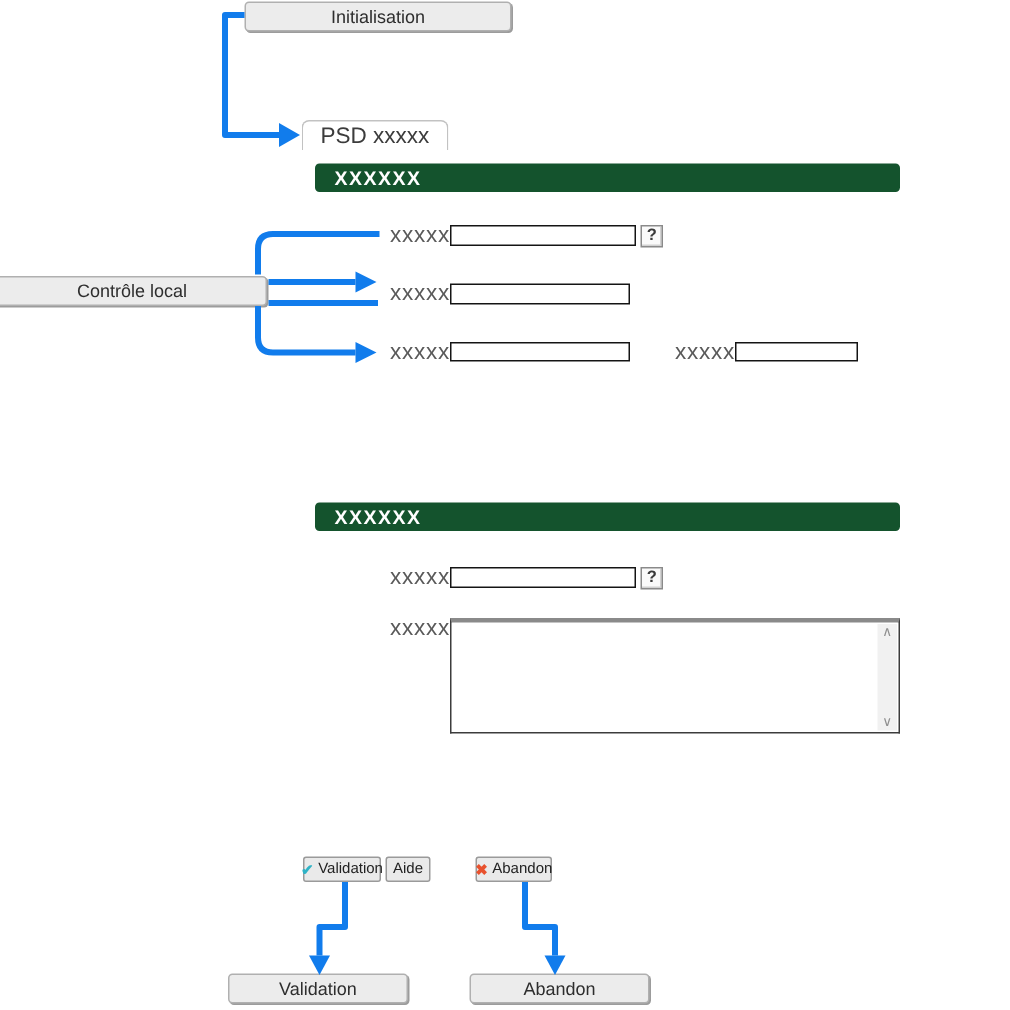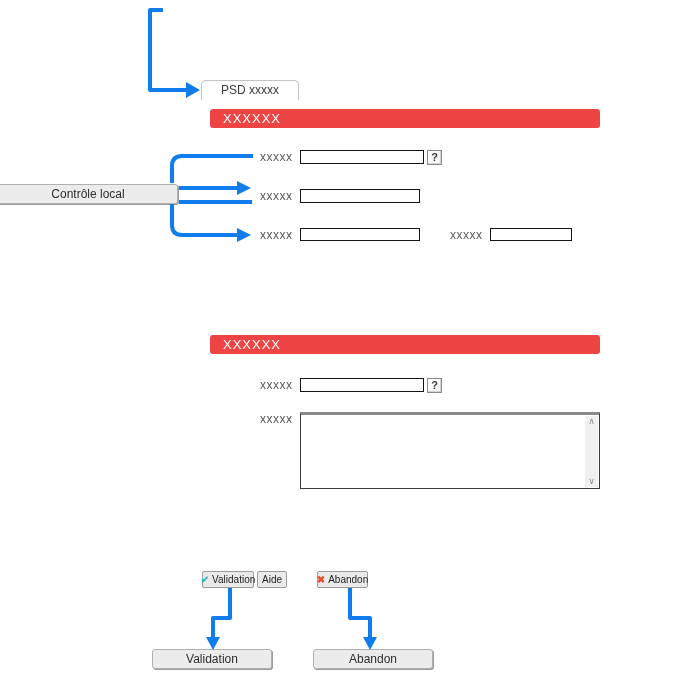--- a/index.html
+++ b/index.html
@@ -9,28 +9,28 @@
   .flow-box{position:absolute;background:#ececec;border:1px solid #b0b0b0;border-radius:3px;
             box-shadow:1px 1px 0 #9c9c9c;box-sizing:border-box;height:20px;line-height:18px;
             text-align:center;font-size:12px;color:#2e2e2e;}
   .box-init{left:163px;top:1px;width:178px;}
   .box-control{left:-2px;top:184px;width:180px;border-radius:0 3px 3px 0;}
   .box-validation{left:152px;top:649px;width:120px;}
   .box-abandon{left:313px;top:649px;width:120px;}
   
   .tab{position:absolute;left:201px;top:80px;width:98px;height:20px;background:#fff;
        border:1px solid #c2c2c2;border-bottom:none;border-radius:5px 5px 0 0;box-sizing:border-box;
-       text-align:center;line-height:19px;font-size:12px;color:#3c3c3c;z-index:2;}
+       text-align:center;line-height:19px;font-size:15px;color:#3c3c3c;z-index:2;}
   .window{position:absolute;left:203px;top:99px;width:465px;height:492px;background:#fff;}
-  .section-header{position:absolute;left:210px;width:390px;height:19px;background:#ef4444;
-                  border-radius:3px;color:#fff;font-weight:normal;font-size:13px;line-height:19px;
+  .section-header{position:absolute;left:210px;width:390px;height:19px;background:#14532d;
+                  border-radius:3px;color:#fff;font-weight:bold;font-size:13px;line-height:19px;
                   padding-left:13px;box-sizing:border-box;letter-spacing:1px;}
   .hdr1{top:109px;} .hdr2{top:335px;}
   
-  .flabel{position:absolute;width:36px;text-align:left;font-size:12px;color:#5a5a5a;
+  .flabel{position:absolute;width:36px;text-align:center;font-size:15px;color:#5a5a5a;
           letter-spacing:0.5px;line-height:14px;}
   .tinput{position:absolute;box-sizing:border-box;border:1px solid #141414;background:#fff;}
   .help-btn{position:absolute;width:15px;height:15px;box-sizing:border-box;background:#fafafa;
             border:1px solid #8a8a8a;box-shadow:inset -1px -1px 0 #d2d2d2;font-size:11px;
             font-weight:bold;color:#3a3a3a;text-align:center;line-height:13px;padding:0;}
   .tarea{position:absolute;left:300px;top:412px;width:300px;height:77px;box-sizing:border-box;
          background:#fff;border:1px solid #3c3c3c;border-top:3px solid #8a8a8a;}
   .scrollbar{position:absolute;right:1px;top:1px;bottom:1px;width:13px;background:#f1f1f1;
              display:flex;flex-direction:column;justify-content:space-between;align-items:center;}
   .scroll-arrow{font-size:9px;color:#8f8f8f;line-height:11px;width:100%;text-align:center;
@@ -88,20 +88,21 @@
     <span>Validation</span>
   </button>
   <button class="tbtn btn-aide">
     <span>Aide</span>
   </button>
   <button class="tbtn btn-abandon">
     <span class="icon-cross">✖</span>
     <span>Abandon</span>
   </button>
 
+  <div class="flow-box box-init">Initialisation</div>
   <div class="flow-box box-control">Contrôle local</div>
   <div class="flow-box box-validation">Validation</div>
   <div class="flow-box box-abandon">Abandon</div>
 
   <svg class="arrows" viewBox="0 0 673 673" xmlns="http://www.w3.org/2000/svg">
     <g stroke="#117cec" stroke-width="4" fill="none" stroke-linejoin="round">
       <path d="M163,10 H150 V90 H186"></path>
       <path d="M172,183 V166 Q172,156 182,156 H253"></path>
       <path d="M179,188 H237"></path>
       <path d="M179,202 H252"></path>

